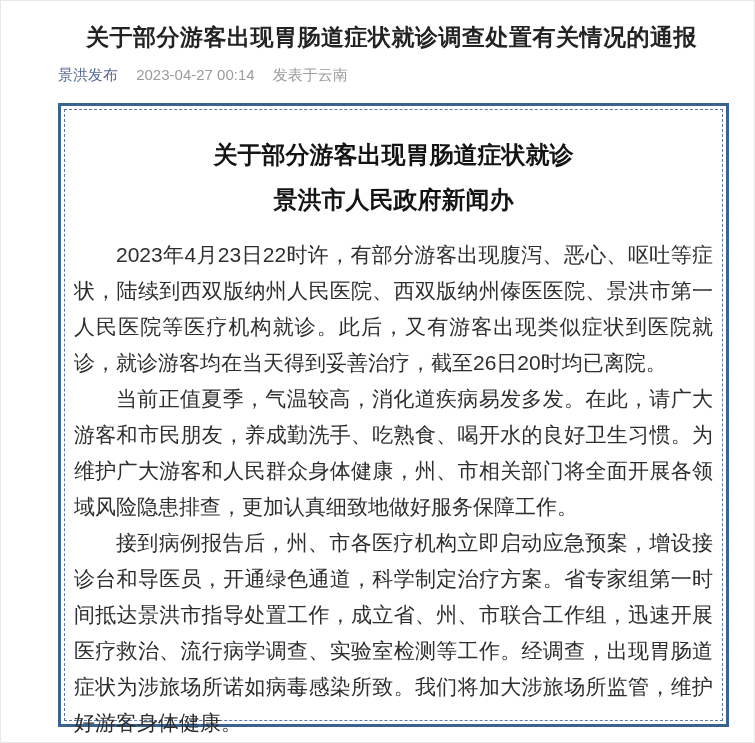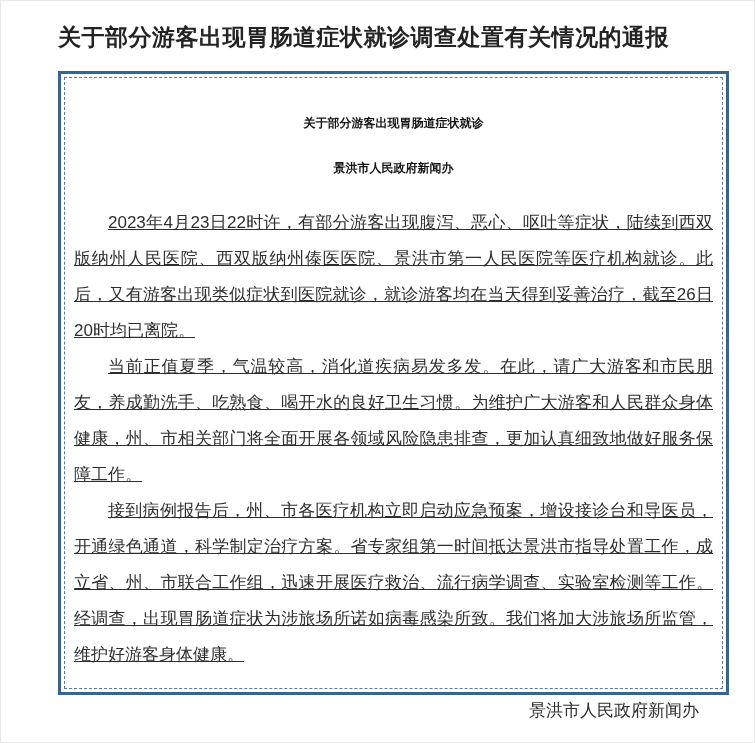--- a/index.html
+++ b/index.html
@@ -18,20 +18,21 @@
   .article-header {
     padding: 14px 57px 0 57px;
   }
   .article-title {
     font-size: 23px;
     line-height: 32px;
     font-weight: bold;
     color: #232323;
     margin: 6px 0 12px 0;
     letter-spacing: 0.5px;
+    text-align: right;
   }
   .meta-row {
     font-size: 15px;
     line-height: 20px;
     color: #9b9b9b;
     white-space: nowrap;
   }
   .meta-source {
     color: #576b95;
     margin-right: 14px;
@@ -50,57 +51,61 @@
   }
   .notice-inner {
     box-sizing: border-box;
     margin: 3px;
     height: calc(100% - 6px);
     border: 1px dashed #5b79a3;
     padding: 32px 9px 0 9px;
   }
   .notice-title {
     text-align: center;
-    font-size: 12px;
+    font-size: 24px;
     font-weight: bold;
     color: #141414;
     line-height: 26px;
     margin: 0;
   }
   .notice-title + .notice-title {
     margin-top: 19px;
   }
   .notice-body {
     margin-top: 24px;
   }
   .notice-body p {
     margin: 0;
-    font-size: 17px;
+    font-size: 21px;
     color: #2e2e2e;
     line-height: 36px;
     text-indent: 2em;
     text-align: justify;
-    text-decoration: underline;
   }
   .notice-sign {
     margin-top: 18px;
     padding-right: 14px;
     text-align: right;
     font-size: 17px;
     color: #2e2e2e;
   }
   .notice-sign .sign-line {
     line-height: 40px;
   }
 </style>
 </head>
 <body>
 
 <div class="article-header">
   <h1 class="article-title">关于部分游客出现胃肠道症状就诊调查处置有关情况的通报</h1>
+  <div class="meta-row">
+    <span class="meta-source">景洪发布</span>
+    <span class="meta-time">2023-04-27 00:14</span>
+    <span class="meta-location">发表于云南</span>
+  </div>
 </div>
 
 <div class="notice-box">
   <div class="notice-inner">
     <p class="notice-title">关于部分游客出现胃肠道症状就诊</p>
     <p class="notice-title">景洪市人民政府新闻办</p>
 
     <div class="notice-body">
       <p>2023年4月23日22时许，有部分游客出现腹泻、恶心、呕吐等症状，陆续到西双版纳州人民医院、西双版纳州傣医医院、景洪市第一人民医院等医疗机构就诊。此后，又有游客出现类似症状到医院就诊，就诊游客均在当天得到妥善治疗，截至26日20时均已离院。</p>
       <p>当前正值夏季，气温较高，消化道疾病易发多发。在此，请广大游客和市民朋友，养成勤洗手、吃熟食、喝开水的良好卫生习惯。为维护广大游客和人民群众身体健康，州、市相关部门将全面开展各领域风险隐患排查，更加认真细致地做好服务保障工作。</p>

